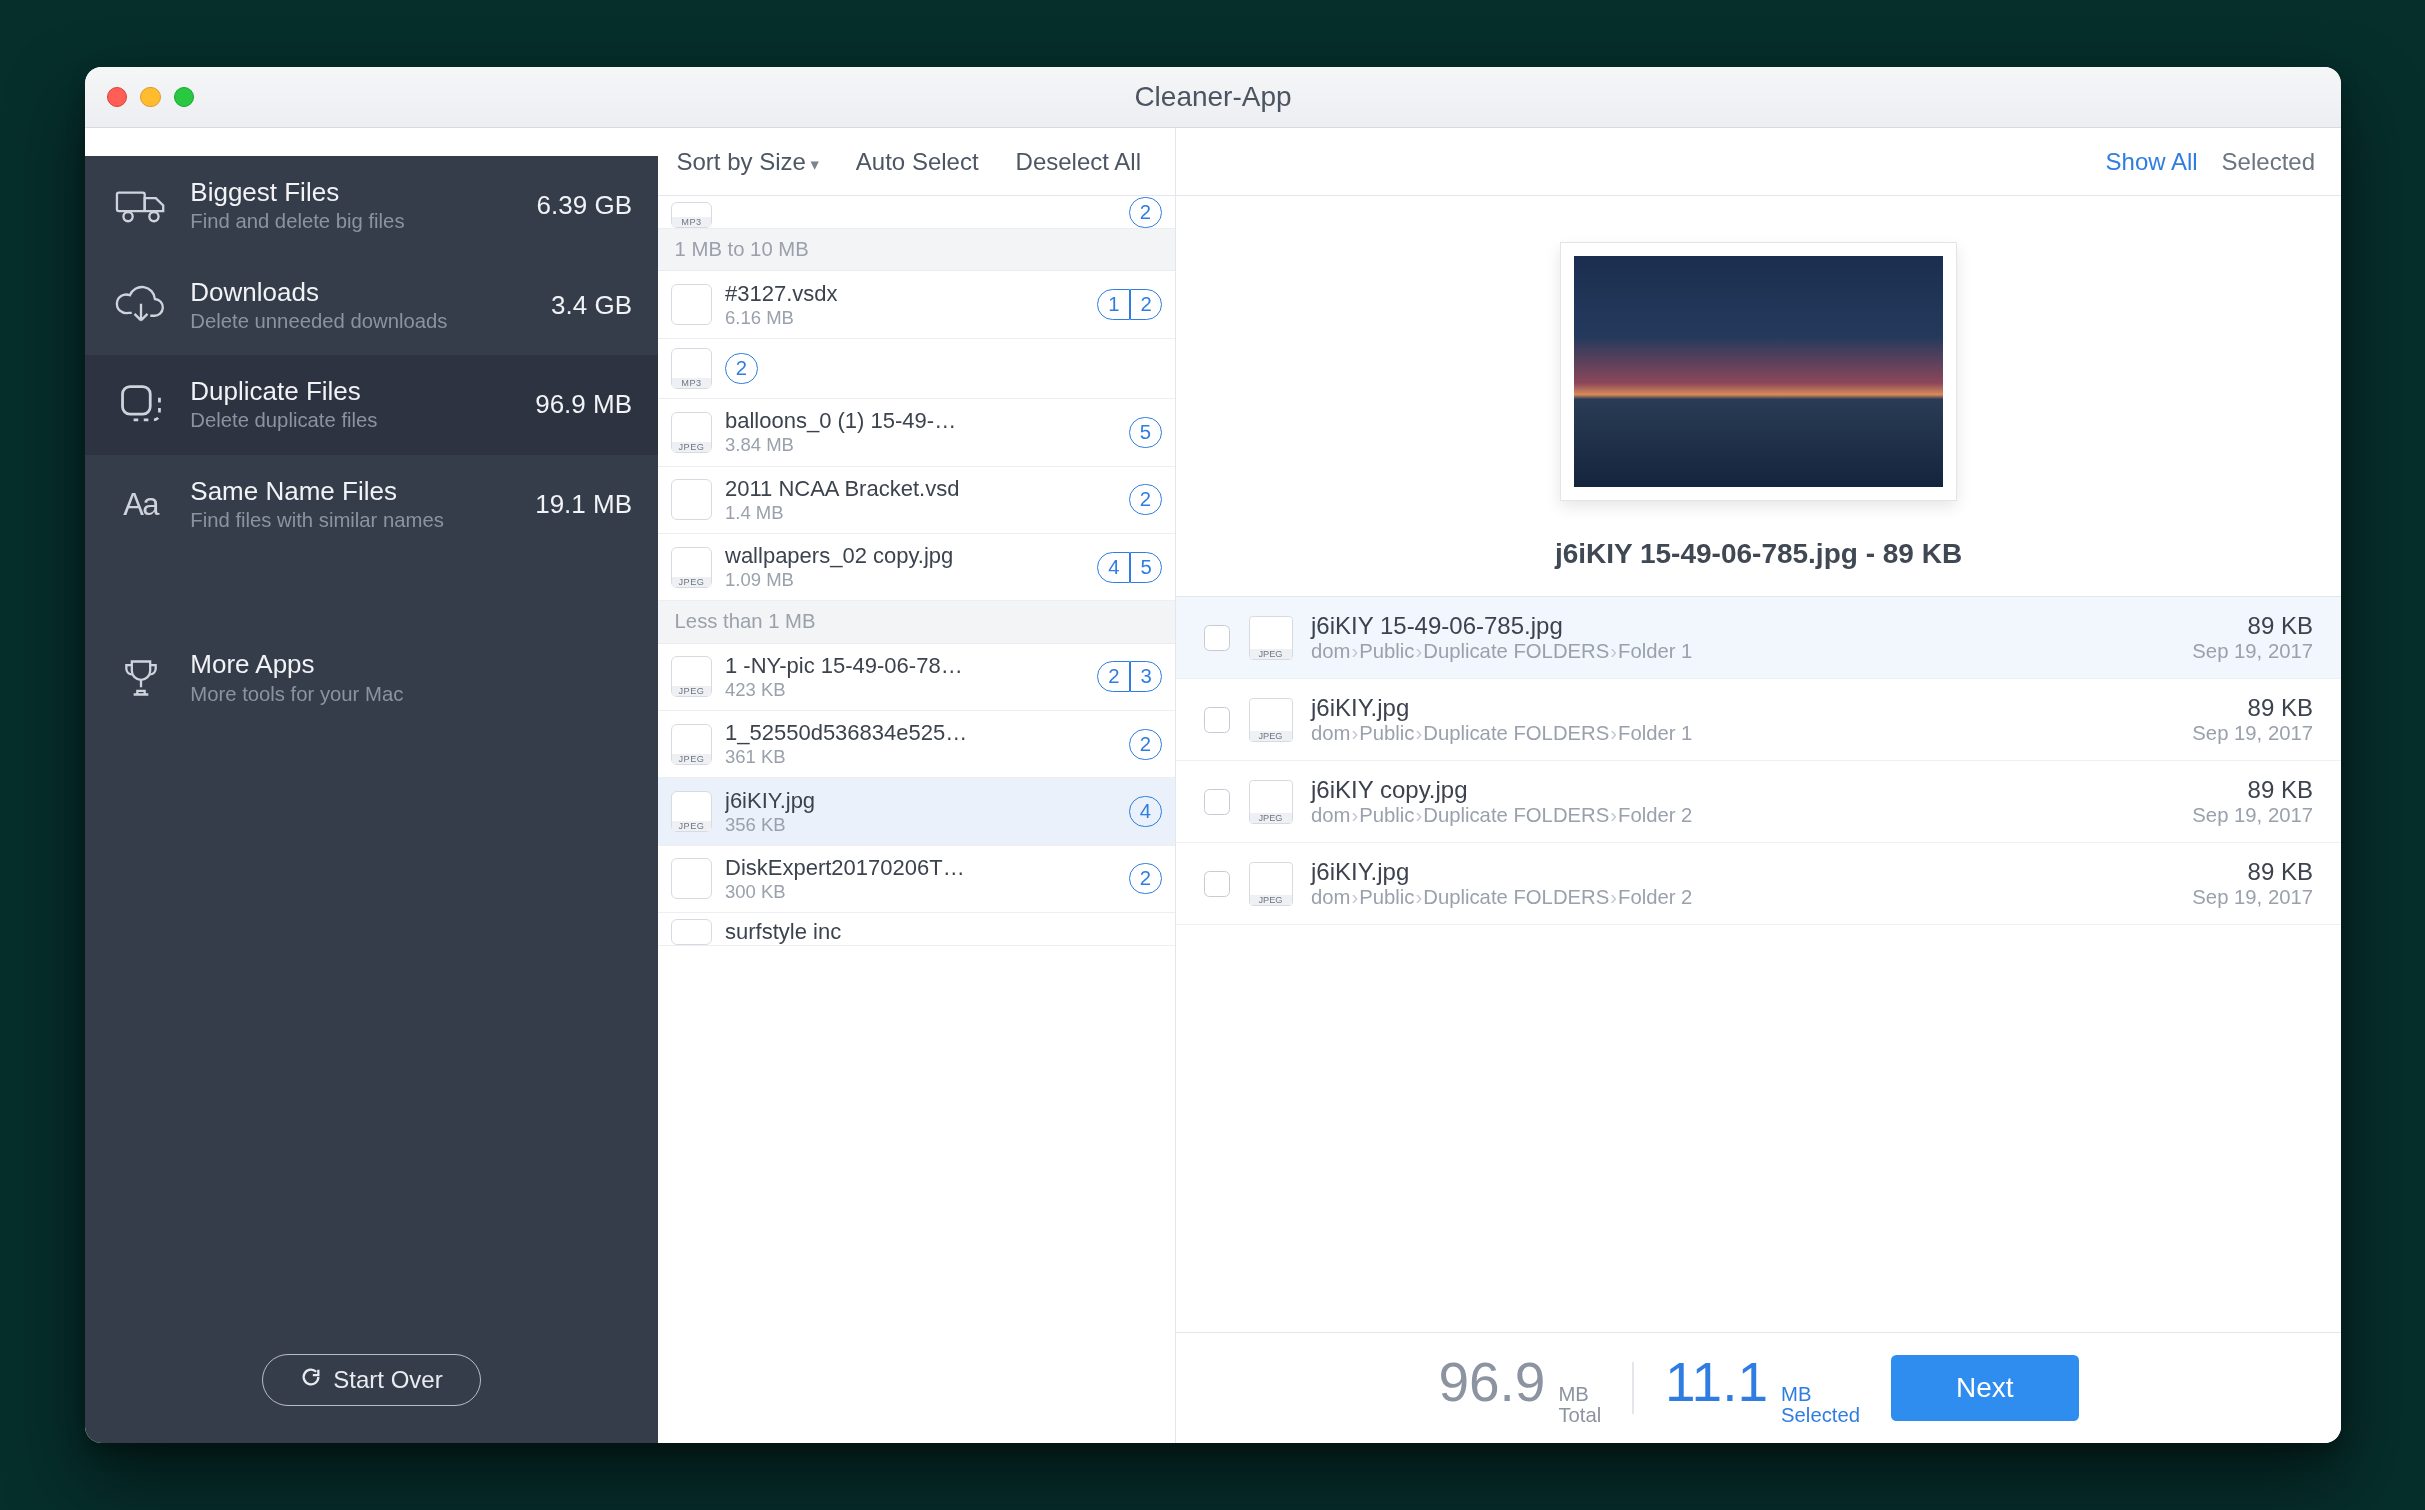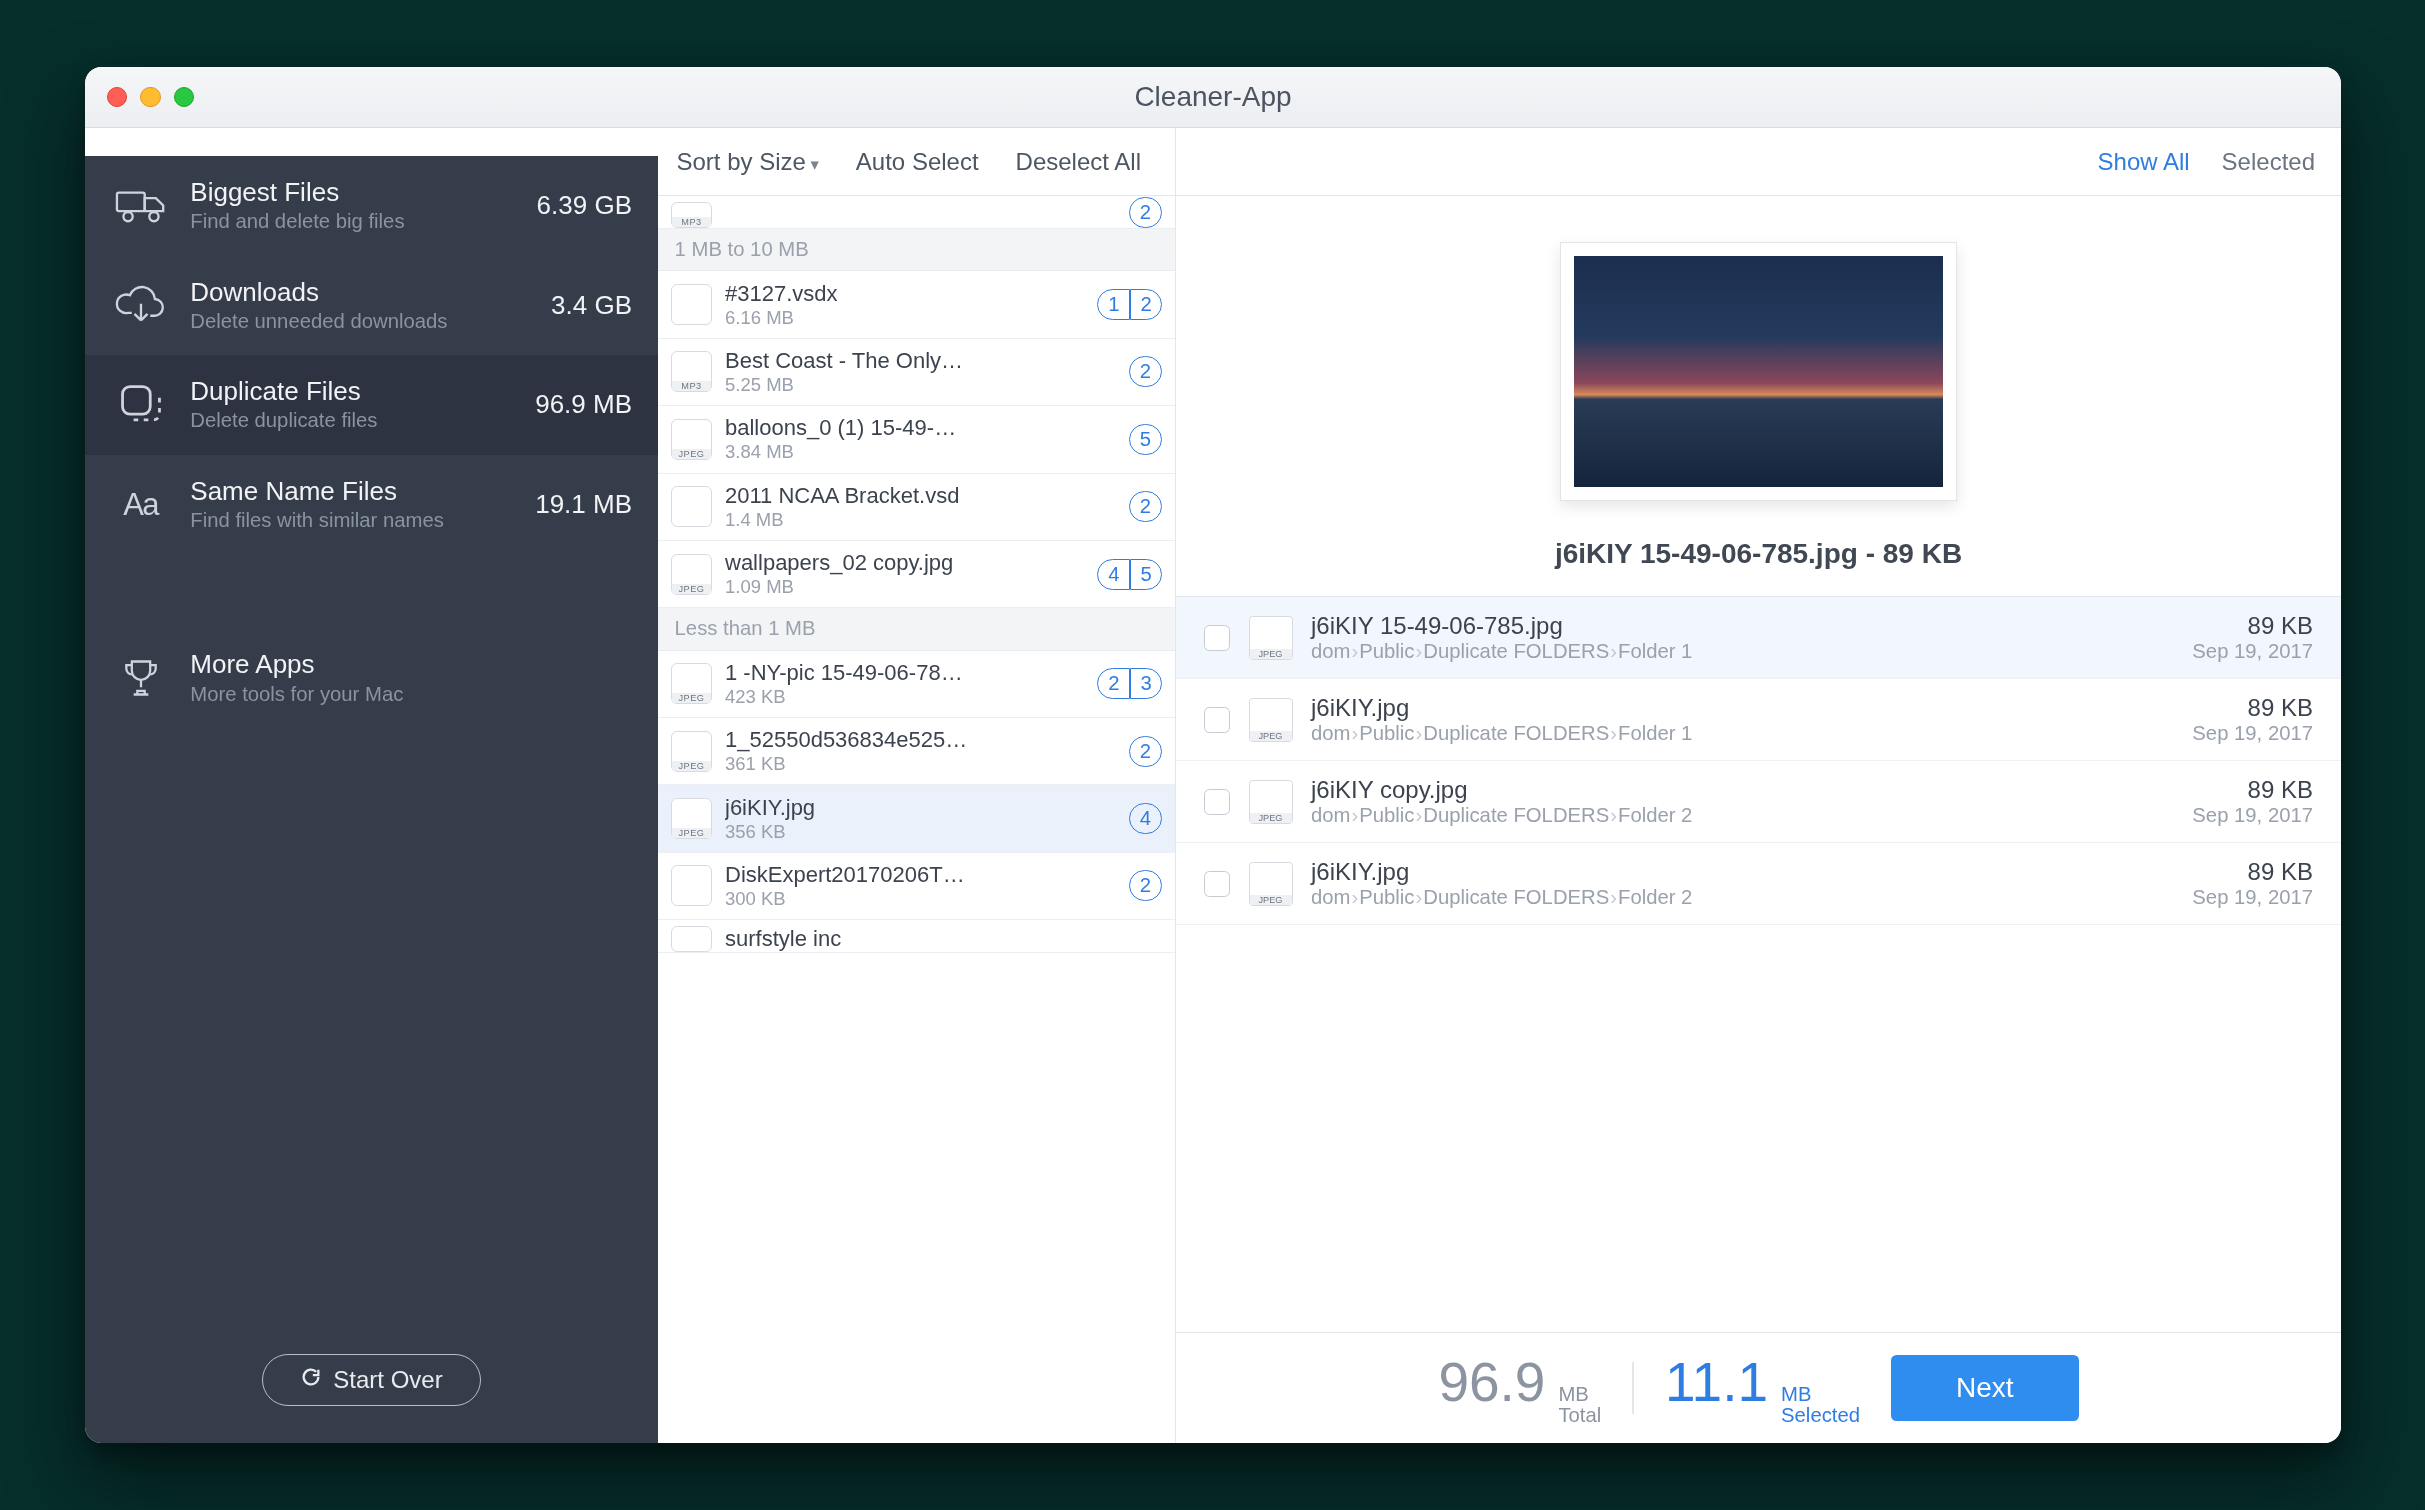--- a/index.html
+++ b/index.html
@@ -56,21 +56,21 @@
   .badge.left { border-radius: 16.6px 0 0 16.6px; border-right-width:0.9px; }
   .badge.right { border-radius: 0 16.6px 16.6px 0; border-left-width:0.9px; }
   .row.partial { height:33px; padding-top:0; padding-bottom:0; align-items:flex-end; overflow:hidden; }
   .row.partial .fi { height:26px; }
   .search { border-top:0.9px solid #e3e6ea; padding:15px 16.6px; display:flex; align-items:center; gap:13px; }
   .search input { border:none; outline:none; font-size:24px; color:#4d5663; flex:1; }
   .search input::placeholder { color:#b1b7c0; }
 
   
   .right { flex:1; display:flex; flex-direction:column; min-width:0; }
-  .right-toolbar { height:68px; border-bottom:0.9px solid #e3e6ea; display:flex; align-items:center; justify-content:flex-end; padding: 0 26px; gap:32px; font-size:24px; }
+  .right-toolbar { height:68px; border-bottom:0.9px solid #e3e6ea; display:flex; align-items:center; justify-content:flex-end; padding: 0 26px; gap:24px; font-size:24px; }
   .rt-link { color:#2f7de1; cursor:pointer; }
   .rt-sec { color:#6b7480; cursor:pointer; }
   .preview-area { display:flex; flex-direction:column; align-items:center; padding: 46px 0 26px; gap:37px; }
   .thumb { width:397px; height:259px; background:#fff; border:0.9px solid #e1e4e9; box-shadow:0 5.5px 15px rgba(0,0,0,.10); padding:13px; }
   .thumb-inner { width:100%; height:100%; background:linear-gradient(180deg,#1b2e4f 0%,#243a5d 35%,#8b475a 55%,#d78a5a 60%,#2a3c55 62%,#14243c 100%); }
   .preview-title { font-size:28px; font-weight:600; color:#404853; }
   .dup-list { border-top:0.9px solid #e3e6ea; }
   .dup-row { display:flex; align-items:center; gap:18.5px; padding:15px 28px; border-bottom:0.9px solid #eef0f3; }
   .dup-row.hl { background:#f2f7fd; }
   .chk { width:26px; height:26px; border:1.8px solid #c6cbd3; border-radius:5.5px; background:#fff; cursor:pointer; flex:0 0 26px; }
@@ -224,24 +224,20 @@
               </div>
               <div class="badges">
                 <span class="badge left">1</span>
                 <span class="badge right">2</span>
               </div>
             </div>
             <div class="row">
               <div class="fi">
                 <div class="ext">MP3</div>
               </div>
-              <div class="txts">
-                <div class="nm">Best Coast - The Only…</div>
-                <div class="sz">5.25 MB</div>
-              </div>
               <div class="badges">
                 <span class="badge solo">2</span>
               </div>
             </div>
             <div class="row">
               <div class="fi">
                 <div class="ext">JPEG</div>
               </div>
               <div class="txts">
                 <div class="nm">balloons_0 (1) 15-49-…</div>

